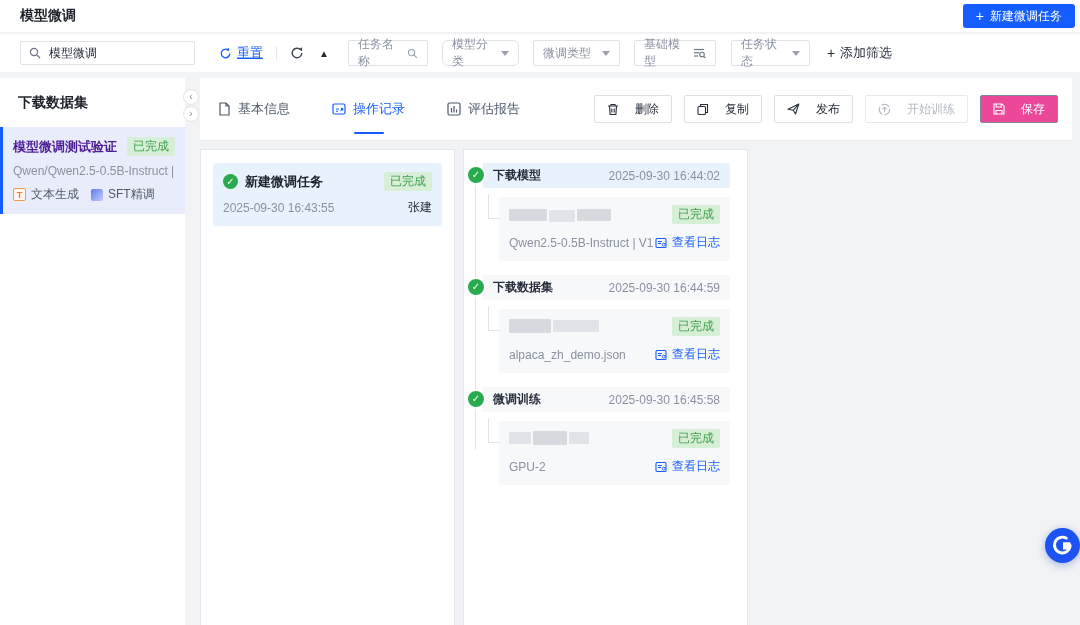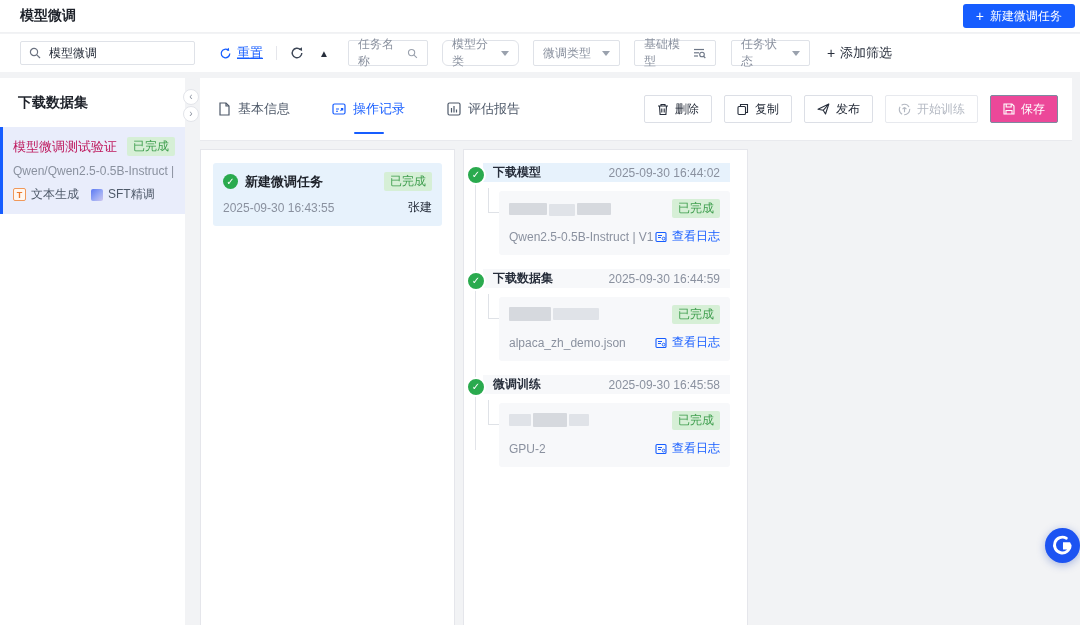--- a/index.html
+++ b/index.html
@@ -43,21 +43,21 @@
   .add-filter{margin-left:17px;color:#272e3b;font-size:13px;display:flex;align-items:center;
               gap:5px;cursor:pointer;}
   .add-filter .plus{font-size:14px;}
 
   
   .sidebar{position:absolute;top:78px;left:0;width:185px;bottom:0;background:#fff;}
   .sidebar-title{padding:16px 0 0 18px;font-size:14px;font-weight:700;color:#1d2129;}
   .task-item{margin-top:15px;background:#e9edfb;border-left:3px solid #165dff;
              padding:10px 10px 11px 10px;cursor:pointer;}
   .ti-row1{display:flex;align-items:center;}
-  .ti-name{color:#be185d;font-size:13px;font-weight:400;}
+  .ti-name{color:#4c1d95;font-size:13px;font-weight:700;}
   .badge{background:#d6efd6;color:#3f9e4e;font-size:12px;padding:1px 6px;border-radius:2px;
          margin-left:auto;white-space:nowrap;}
   .ti-model{margin-top:8px;color:#8a919f;font-size:12px;white-space:nowrap;overflow:hidden;}
   .ti-tags{margin-top:8px;display:flex;align-items:center;gap:5px;font-size:12px;color:#4e5969;}
   .icon-textgen{width:13px;height:13px;border:1px solid #f0985a;border-radius:2px;color:#ed7b2f;
                 font-size:9px;font-weight:700;display:flex;align-items:center;justify-content:center;
                 background:#fff7f0;box-sizing:border-box;}
   .icon-sft{width:12px;height:12px;border-radius:2px;margin-left:7px;
             background:linear-gradient(135deg,#5b79f3 0%,#98a9f5 55%,#cfc7ef 100%);}
   .collapse-btns{position:absolute;left:183px;top:89px;display:flex;flex-direction:column;gap:1px;z-index:5;}
@@ -69,21 +69,21 @@
         display:flex;flex-direction:column;}
   .toolbar{height:63px;min-height:63px;display:flex;align-items:center;
            padding:0 14px 0 18px;border-bottom:1px solid #e9eaee;box-sizing:border-box;background:#fff;}
   .tab{display:flex;align-items:center;gap:7px;font-size:13px;color:#4e5969;height:100%;
        position:relative;margin-right:42px;cursor:pointer;}
   .tab.active{color:#165dff;font-weight:500;}
   .tab.active::after{content:"";position:absolute;left:50%;transform:translateX(-50%);bottom:6px;
                      width:30px;height:2px;background:#165dff;border-radius:1px;}
   .toolbar .spacer{flex:1;}
   .btn{height:28px;border:1px solid #dcdfe6;border-radius:2px;background:#fff;font-size:12px;
-       color:#272e3b;display:flex;align-items:center;gap:6px;padding:0 12px;margin-left:12px;
+       color:#272e3b;display:flex;align-items:center;gap:16px;padding:0 12px;margin-left:12px;
        cursor:pointer;font-family:inherit;}
   .btn.disabled{color:#b3b8c2;border-color:#e7e9ee;cursor:not-allowed;}
   .btn.save{background:#ec4899;border-color:#7d89a0;color:#fff;}
 
   .content{flex:1;display:flex;gap:8px;padding-top:8px;background:#f2f3f5;overflow:hidden;}
   .col{background:#fff;border:1px solid #e5e6eb;border-bottom:none;box-sizing:border-box;}
   .col1{width:255px;padding:13px 12px 0 12px;}
   .col2{width:285px;position:relative;padding:13px 17px 0 19px;}
   .col3{flex:1;padding:16px 16px 0 19px;}
 
@@ -96,21 +96,21 @@
   .oc-row2{margin-top:8px;display:flex;align-items:center;font-size:12px;}
   .oc-time{color:#8a919f;}
   .oc-operator{margin-left:auto;color:#272e3b;}
 
   
   .tl-line{position:absolute;left:11px;top:32px;height:268px;width:1px;background:#e2e4e9;}
   .step{position:relative;margin-bottom:14px;}
   .step-dot{position:absolute;left:-15px;top:4px;width:16px;height:16px;border-radius:50%;
             background:#2aaa4e;color:#fff;font-size:10px;line-height:16px;text-align:center;
             border:2px solid #fff;box-sizing:content-box;margin-left:-2px;margin-top:-2px;z-index:2;}
-  .step-header{height:19px;background:#f7f8fa;display:flex;align-items:center;padding:0 10px;
+  .step-header{height:25px;background:#f7f8fa;display:flex;align-items:center;padding:0 10px;
                font-size:12px;cursor:pointer;}
   .step-header.hl{background:#e7f2fc;}
   .step-title{font-weight:700;color:#272e3b;}
   .step-time{margin-left:auto;color:#8a919f;}
   .substep{margin:9px 0 0 16px;position:relative;}
   .substep::before{content:"";position:absolute;left:-11px;top:-3px;width:10px;height:24px;
                    border-left:1px solid #dfe2e7;border-bottom:1px solid #dfe2e7;}
   .subcard{background:#f7f8fa;border-radius:3px;padding:8px 10px 10px;}
   .subrow1{display:flex;align-items:flex-start;min-height:20px;}
   .masks{display:flex;align-items:center;gap:2px;margin-top:2px;}

